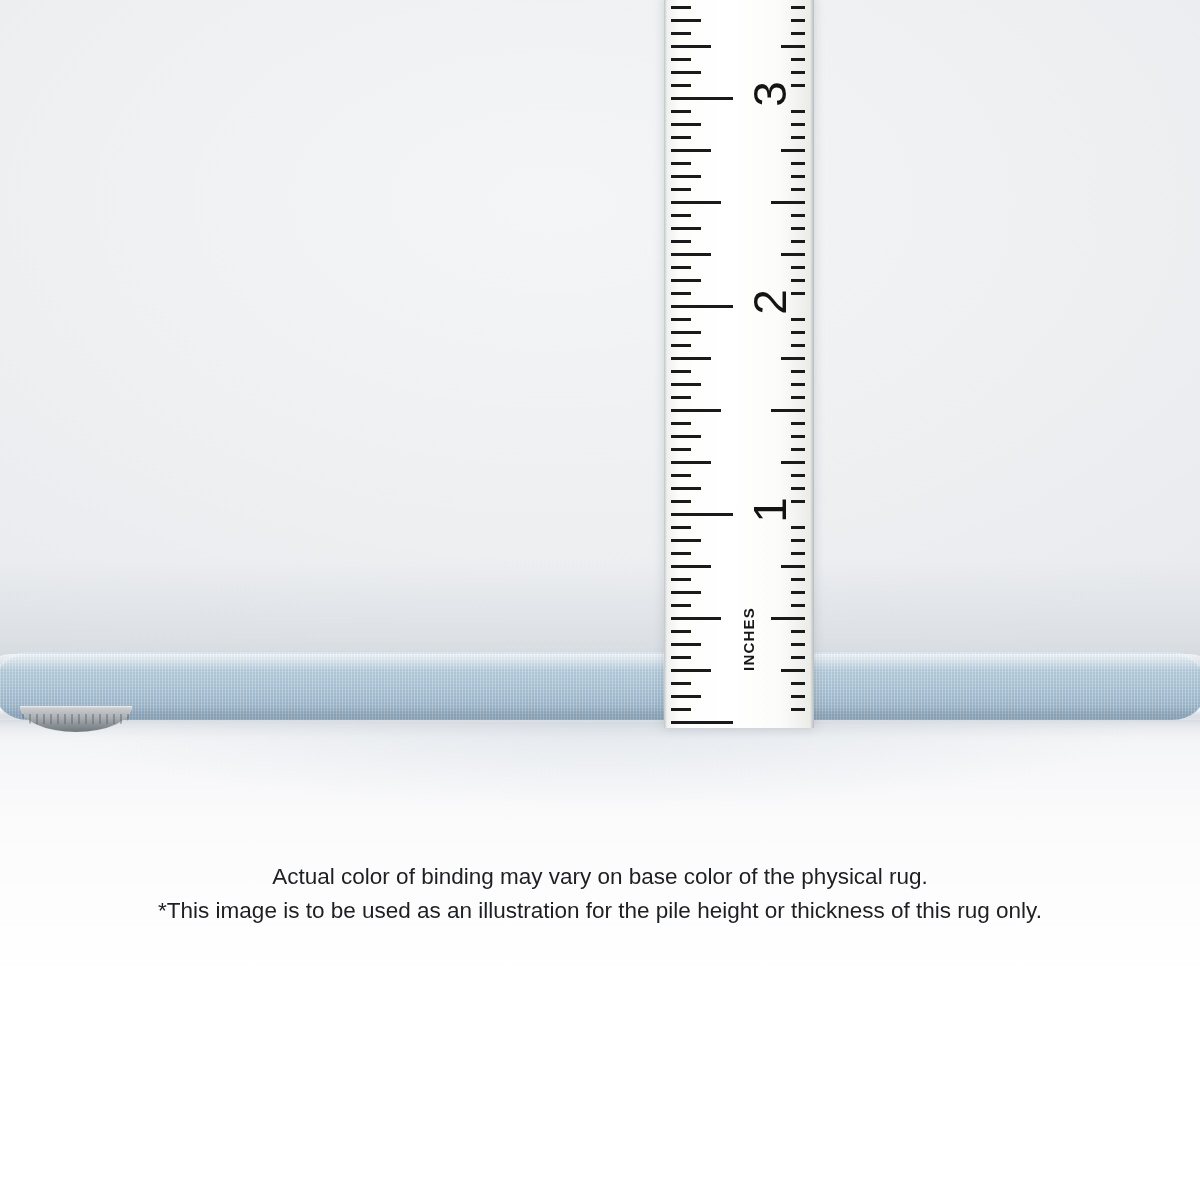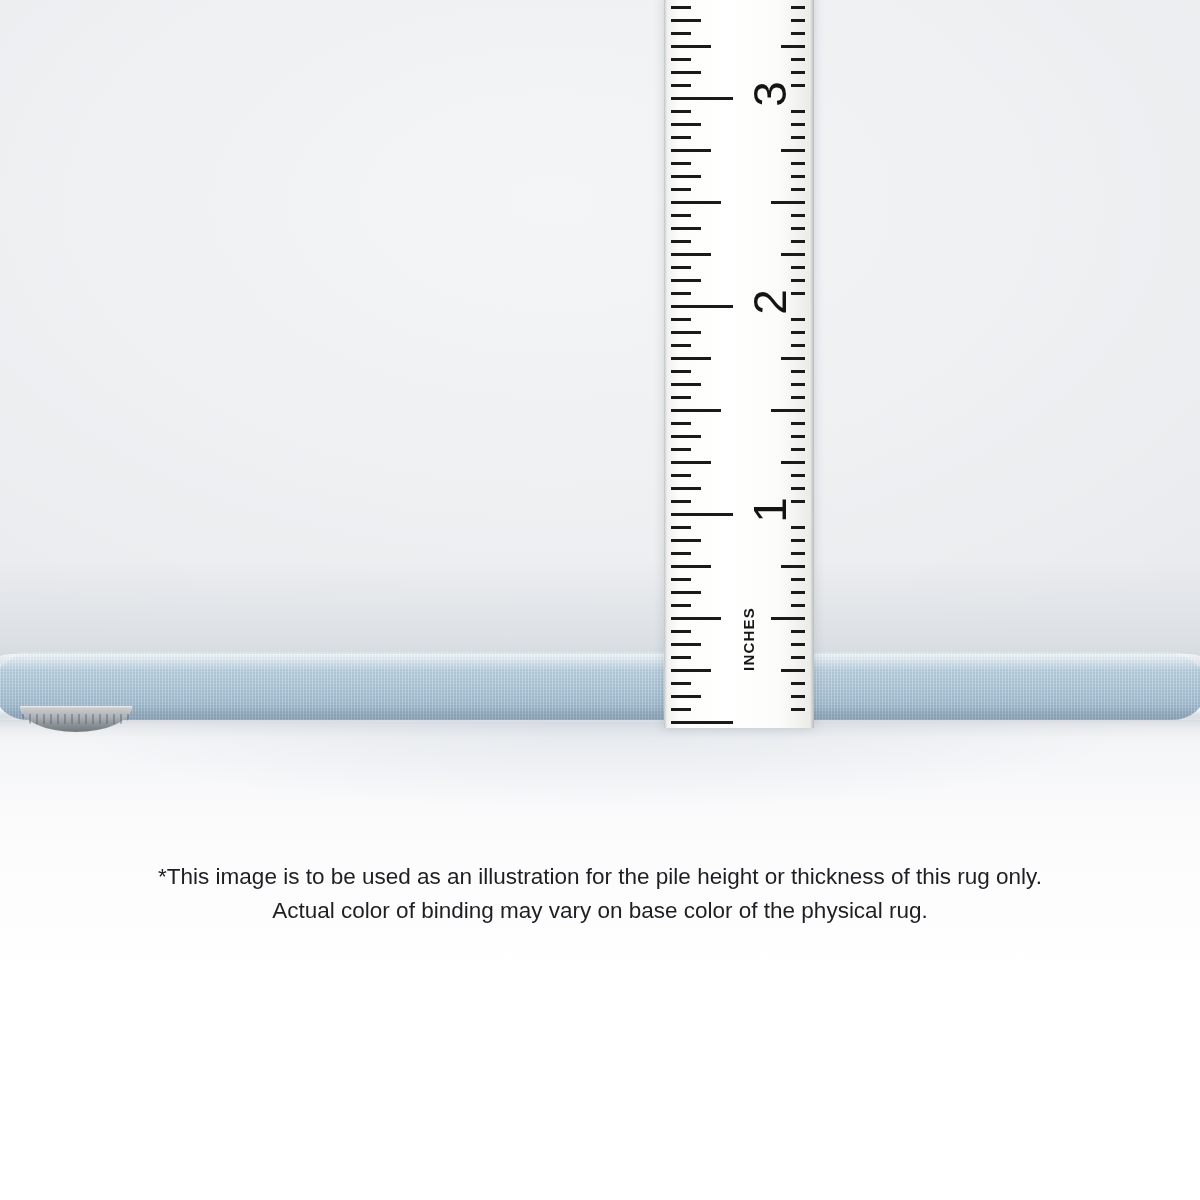--- a/index.html
+++ b/index.html
@@ -337,17 +337,17 @@
     <div class="num num-big" id="num-1" style="top: 485.84px; left: 78px; width: 56px; height: 56px; display: flex; align-items: center; justify-content: center;">1</div>
     <div class="num num-big" id="num-2" style="top: 277.84px; left: 78px; width: 56px; height: 56px; display: flex; align-items: center; justify-content: center;">2</div>
     <div class="num num-big" id="num-3" style="top: 69.84px; left: 78px; width: 56px; height: 56px; display: flex; align-items: center; justify-content: center;">3</div>
 
     <div class="inches-label" id="inches-label" style="top: 614.8px; left: 56px; width: 56px; height: 56px; display: flex; align-items: center; justify-content: center;">INCHES</div>
   </div>
   <div class="tape-hook"></div>
   <div class="tape-hook-notch"></div>
 
   <div class="caption">
+    <span class="line">Actual color of binding may vary on base color of the physical rug.</span>
     <span class="line">*This image is to be used as an illustration for the pile height or thickness of this rug only.</span>
-    <span class="line">Actual color of binding may vary on base color of the physical rug.</span>
   </div>
 
 </div>
 
 </body></html>

